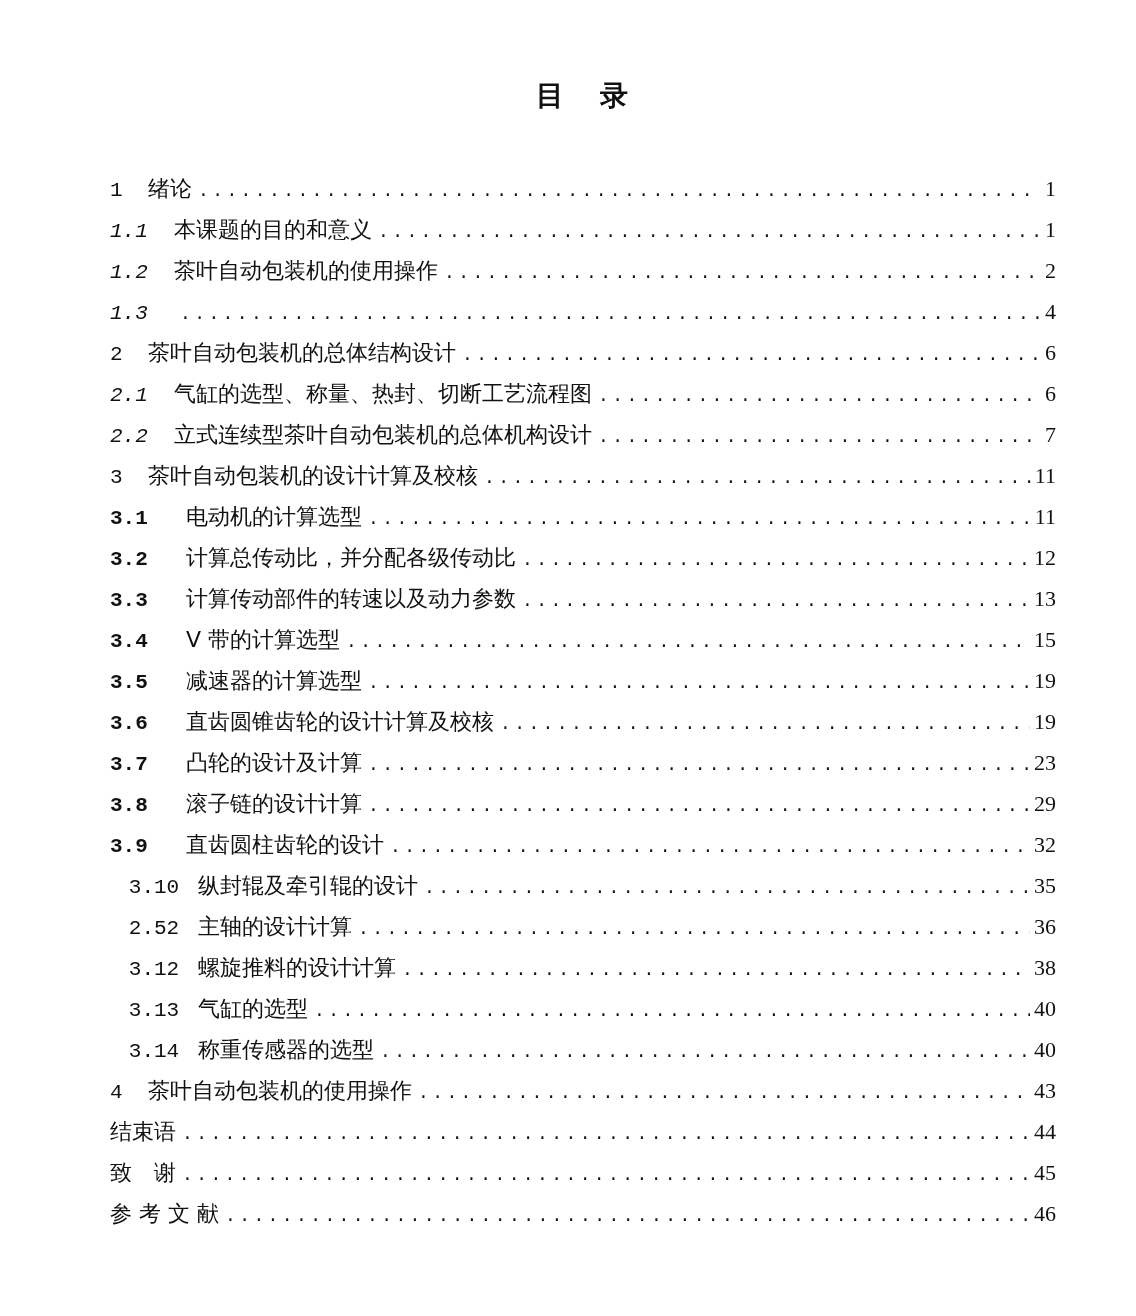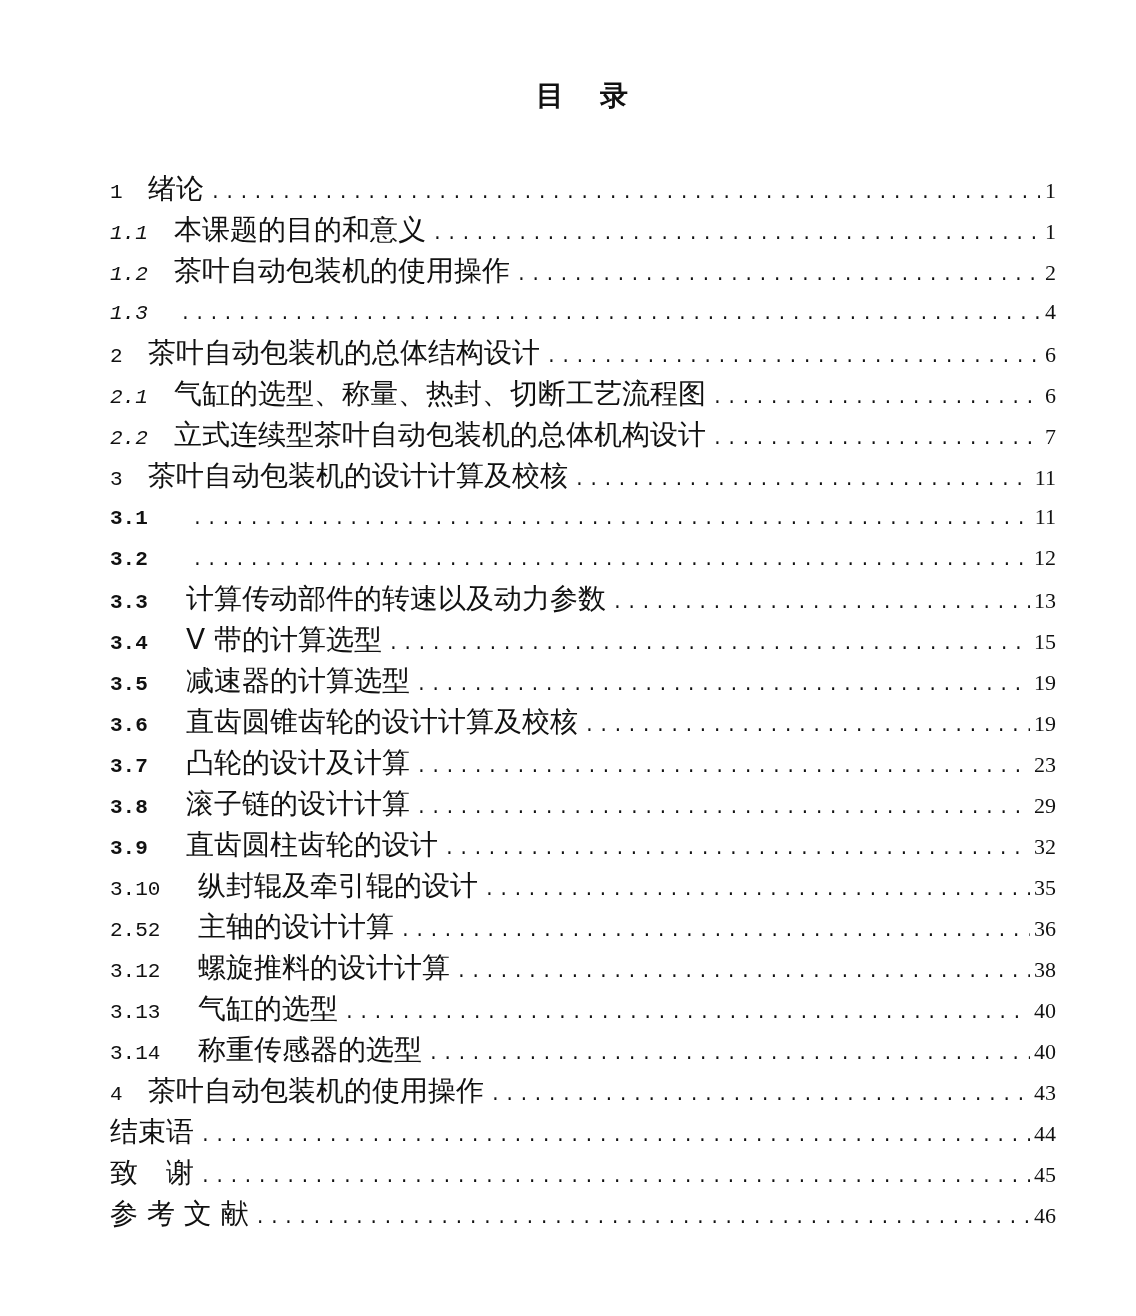--- a/index.html
+++ b/index.html
@@ -46,21 +46,21 @@
       white-space: nowrap;
     }
     .toc-num {
       font-family: "Liberation Mono", "DejaVu Sans Mono", monospace;
       font-size: 21px;
       flex: 0 0 auto;
     }
     .toc-text {
       flex: 0 0 auto;
       font-family: "DejaVu Sans", "Liberation Sans", sans-serif;
-      font-size: 28px;
+      font-size: 22px;
     }
     .toc-dots {
       flex: 1 1 auto;
       overflow: hidden;
       margin: 0 4px 0 6px;
       font-family: "Liberation Mono", "DejaVu Sans Mono", monospace;
       font-size: 18px;
       letter-spacing: 3.4px;
       color: #111;
     }
@@ -70,21 +70,21 @@
     .toc-page {
       flex: 0 0 auto;
       font-family: "Liberation Serif", "DejaVu Serif", serif;
       font-size: 22px;
       text-align: right;
       min-width: 12px;
     }
     .lvl1 .toc-num { width: 38px; }
     .lvl2 .toc-num { width: 64px; font-style: italic; }
     .lvl2b .toc-num { width: 76px; font-weight: bold; }
-    .lvl2c .toc-num { width: 88px; }
+    .lvl2c .toc-num { width: 88px; text-align: center; }
   </style>
 </head>
 <body>
 
 <div class="page-title">
   <span>目</span><span class="gap"></span><span>录</span>
 </div>
 
 <div class="toc" id="toc">
     <div class="toc-row lvl1">
@@ -129,25 +129,27 @@
       <span class="toc-page">7</span>
     </div>
     <div class="toc-row lvl1">
       <span class="toc-num">3</span>
       <span class="toc-text">茶叶自动包装机的设计计算及校核</span>
       <span class="toc-dots"></span>
       <span class="toc-page">11</span>
     </div>
     <div class="toc-row lvl2b">
       <span class="toc-num">3.1</span>
+      <span class="toc-text">电动机的计算选型</span>
       <span class="toc-dots"></span>
       <span class="toc-page">11</span>
     </div>
     <div class="toc-row lvl2b">
       <span class="toc-num">3.2</span>
+      <span class="toc-text">计算总传动比，并分配各级传动比</span>
       <span class="toc-dots"></span>
       <span class="toc-page">12</span>
     </div>
     <div class="toc-row lvl2b">
       <span class="toc-num">3.3</span>
       <span class="toc-text">计算传动部件的转速以及动力参数</span>
       <span class="toc-dots"></span>
       <span class="toc-page">13</span>
     </div>
     <div class="toc-row lvl2b">

